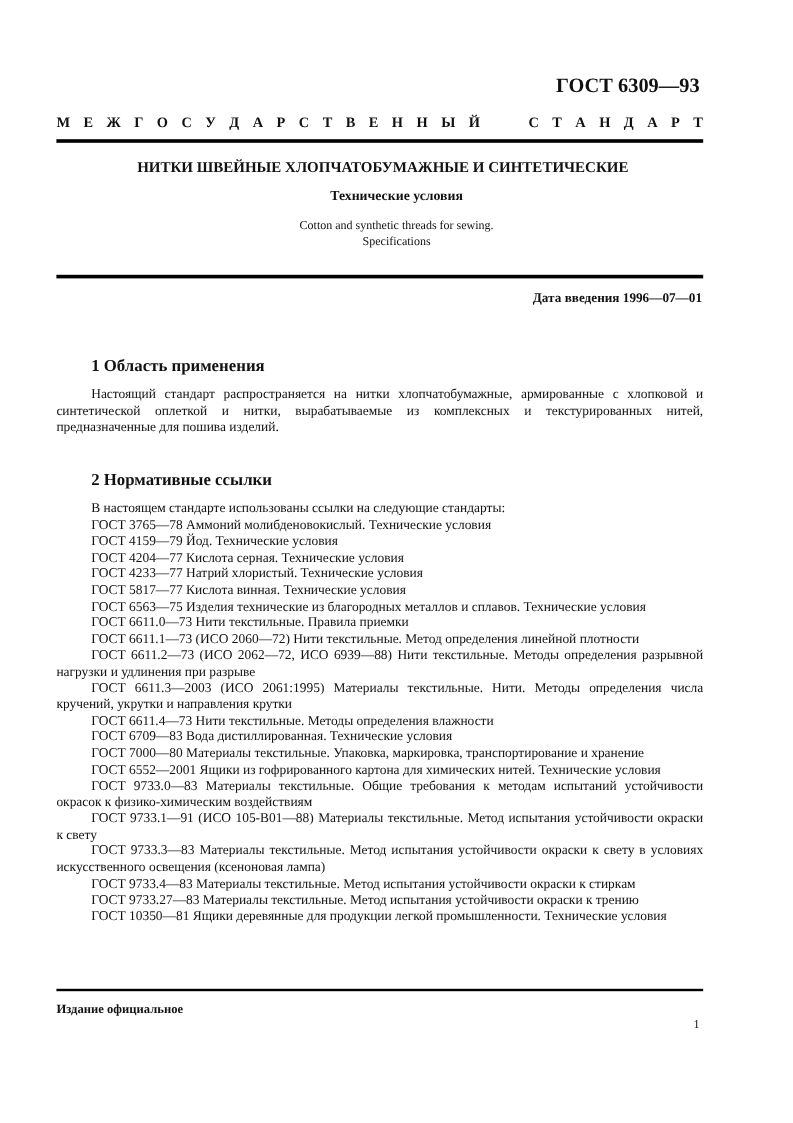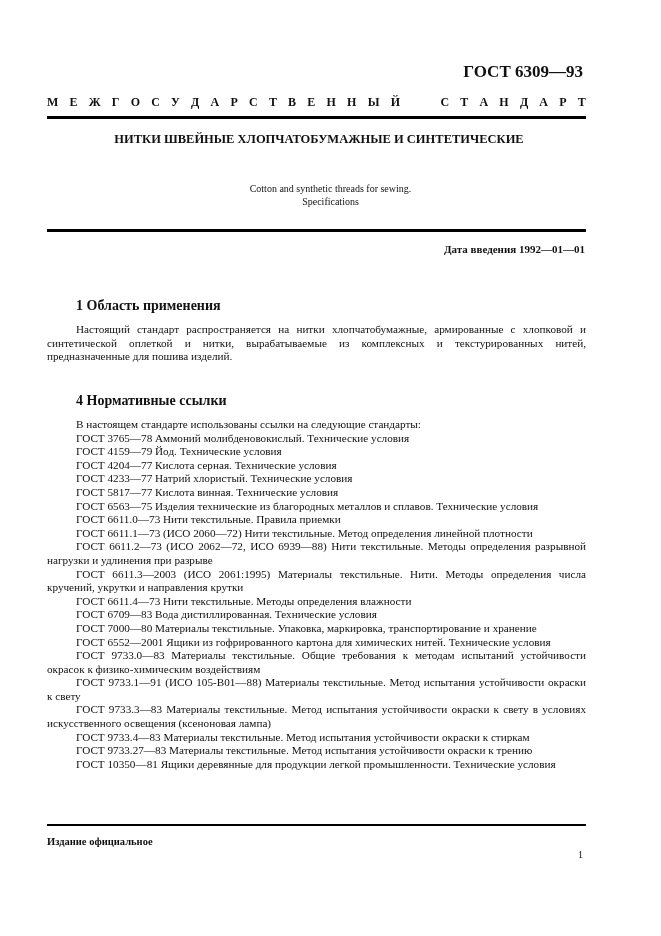--- a/index.html
+++ b/index.html
@@ -53,35 +53,36 @@
       <span>Н</span>
       <span>Д</span>
       <span>А</span>
       <span>Р</span>
       <span>Т</span>
     </div>
 
   <div class="rule" style="top:116px;"></div>
 
   <div class="title">НИТКИ ШВЕЙНЫЕ ХЛОПЧАТОБУМАЖНЫЕ И СИНТЕТИЧЕСКИЕ</div>
+  <div class="subtitle">Технические условия</div>
   <div class="en-title">
     <div>Cotton and synthetic threads for sewing.</div>
     <div>Specifications</div>
   </div>
 
   <div class="rule" style="top:229px;"></div>
 
-  <div class="date">Дата введения 1992—01—01</div>
+  <div class="date">Дата введения 1996—07—01</div>
 
   <div class="h2" style="top:298px;">1 Область применения</div>
   <div class="para" style="top:323px;">
     <p>Настоящий стандарт распространяется на нитки хлопчатобумажные, армированные с хлопковой и синтетической оплеткой и нитки, вырабатываемые из комплексных и текстурированных нитей, предназначенные для пошива изделий.</p>
   </div>
 
-  <div class="h2" style="top:393px;">4 Нормативные ссылки</div>
+  <div class="h2" style="top:393px;">2 Нормативные ссылки</div>
   <div class="para" style="top:418px;" id="refs">
       <p>В настоящем стандарте использованы ссылки на следующие стандарты:</p>
       <p>ГОСТ 3765—78 Аммоний молибденовокислый. Технические условия</p>
       <p>ГОСТ 4159—79 Йод. Технические условия</p>
       <p>ГОСТ 4204—77 Кислота серная. Технические условия</p>
       <p>ГОСТ 4233—77 Натрий хлористый. Технические условия</p>
       <p>ГОСТ 5817—77 Кислота винная. Технические условия</p>
       <p>ГОСТ 6563—75 Изделия технические из благородных металлов и сплавов. Технические условия</p>
       <p>ГОСТ 6611.0—73 Нити текстильные. Правила приемки</p>
       <p>ГОСТ 6611.1—73 (ИСО 2060—72) Нити текстильные. Метод определения линейной плотности</p>

